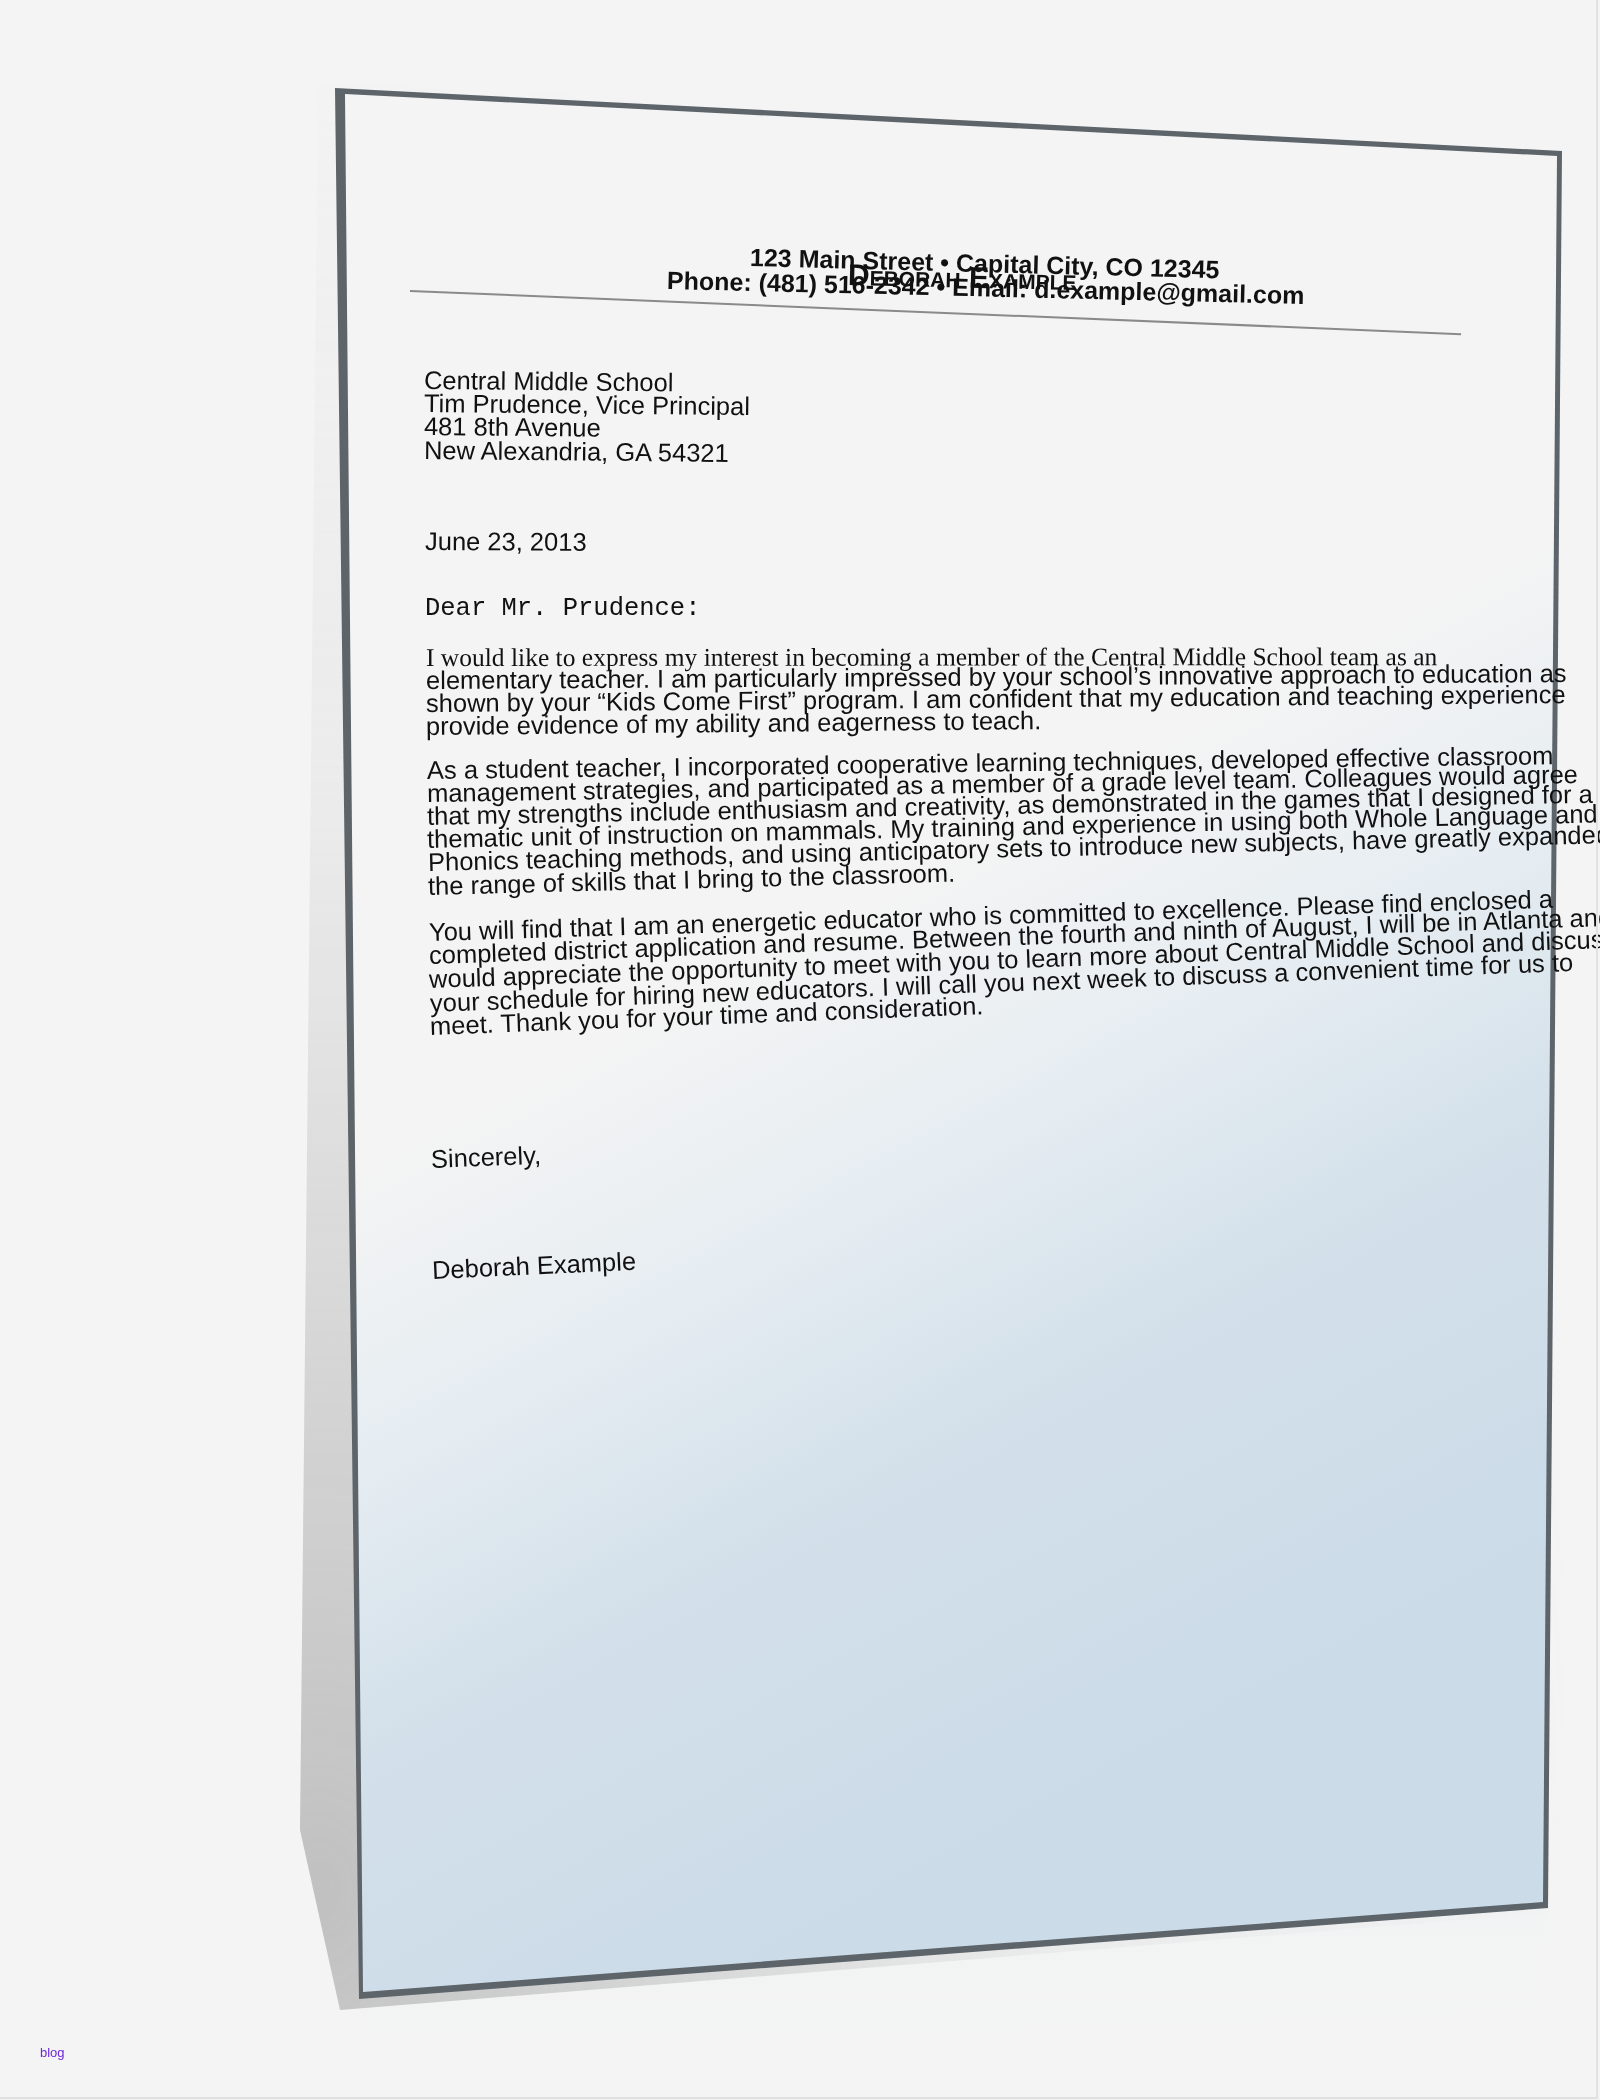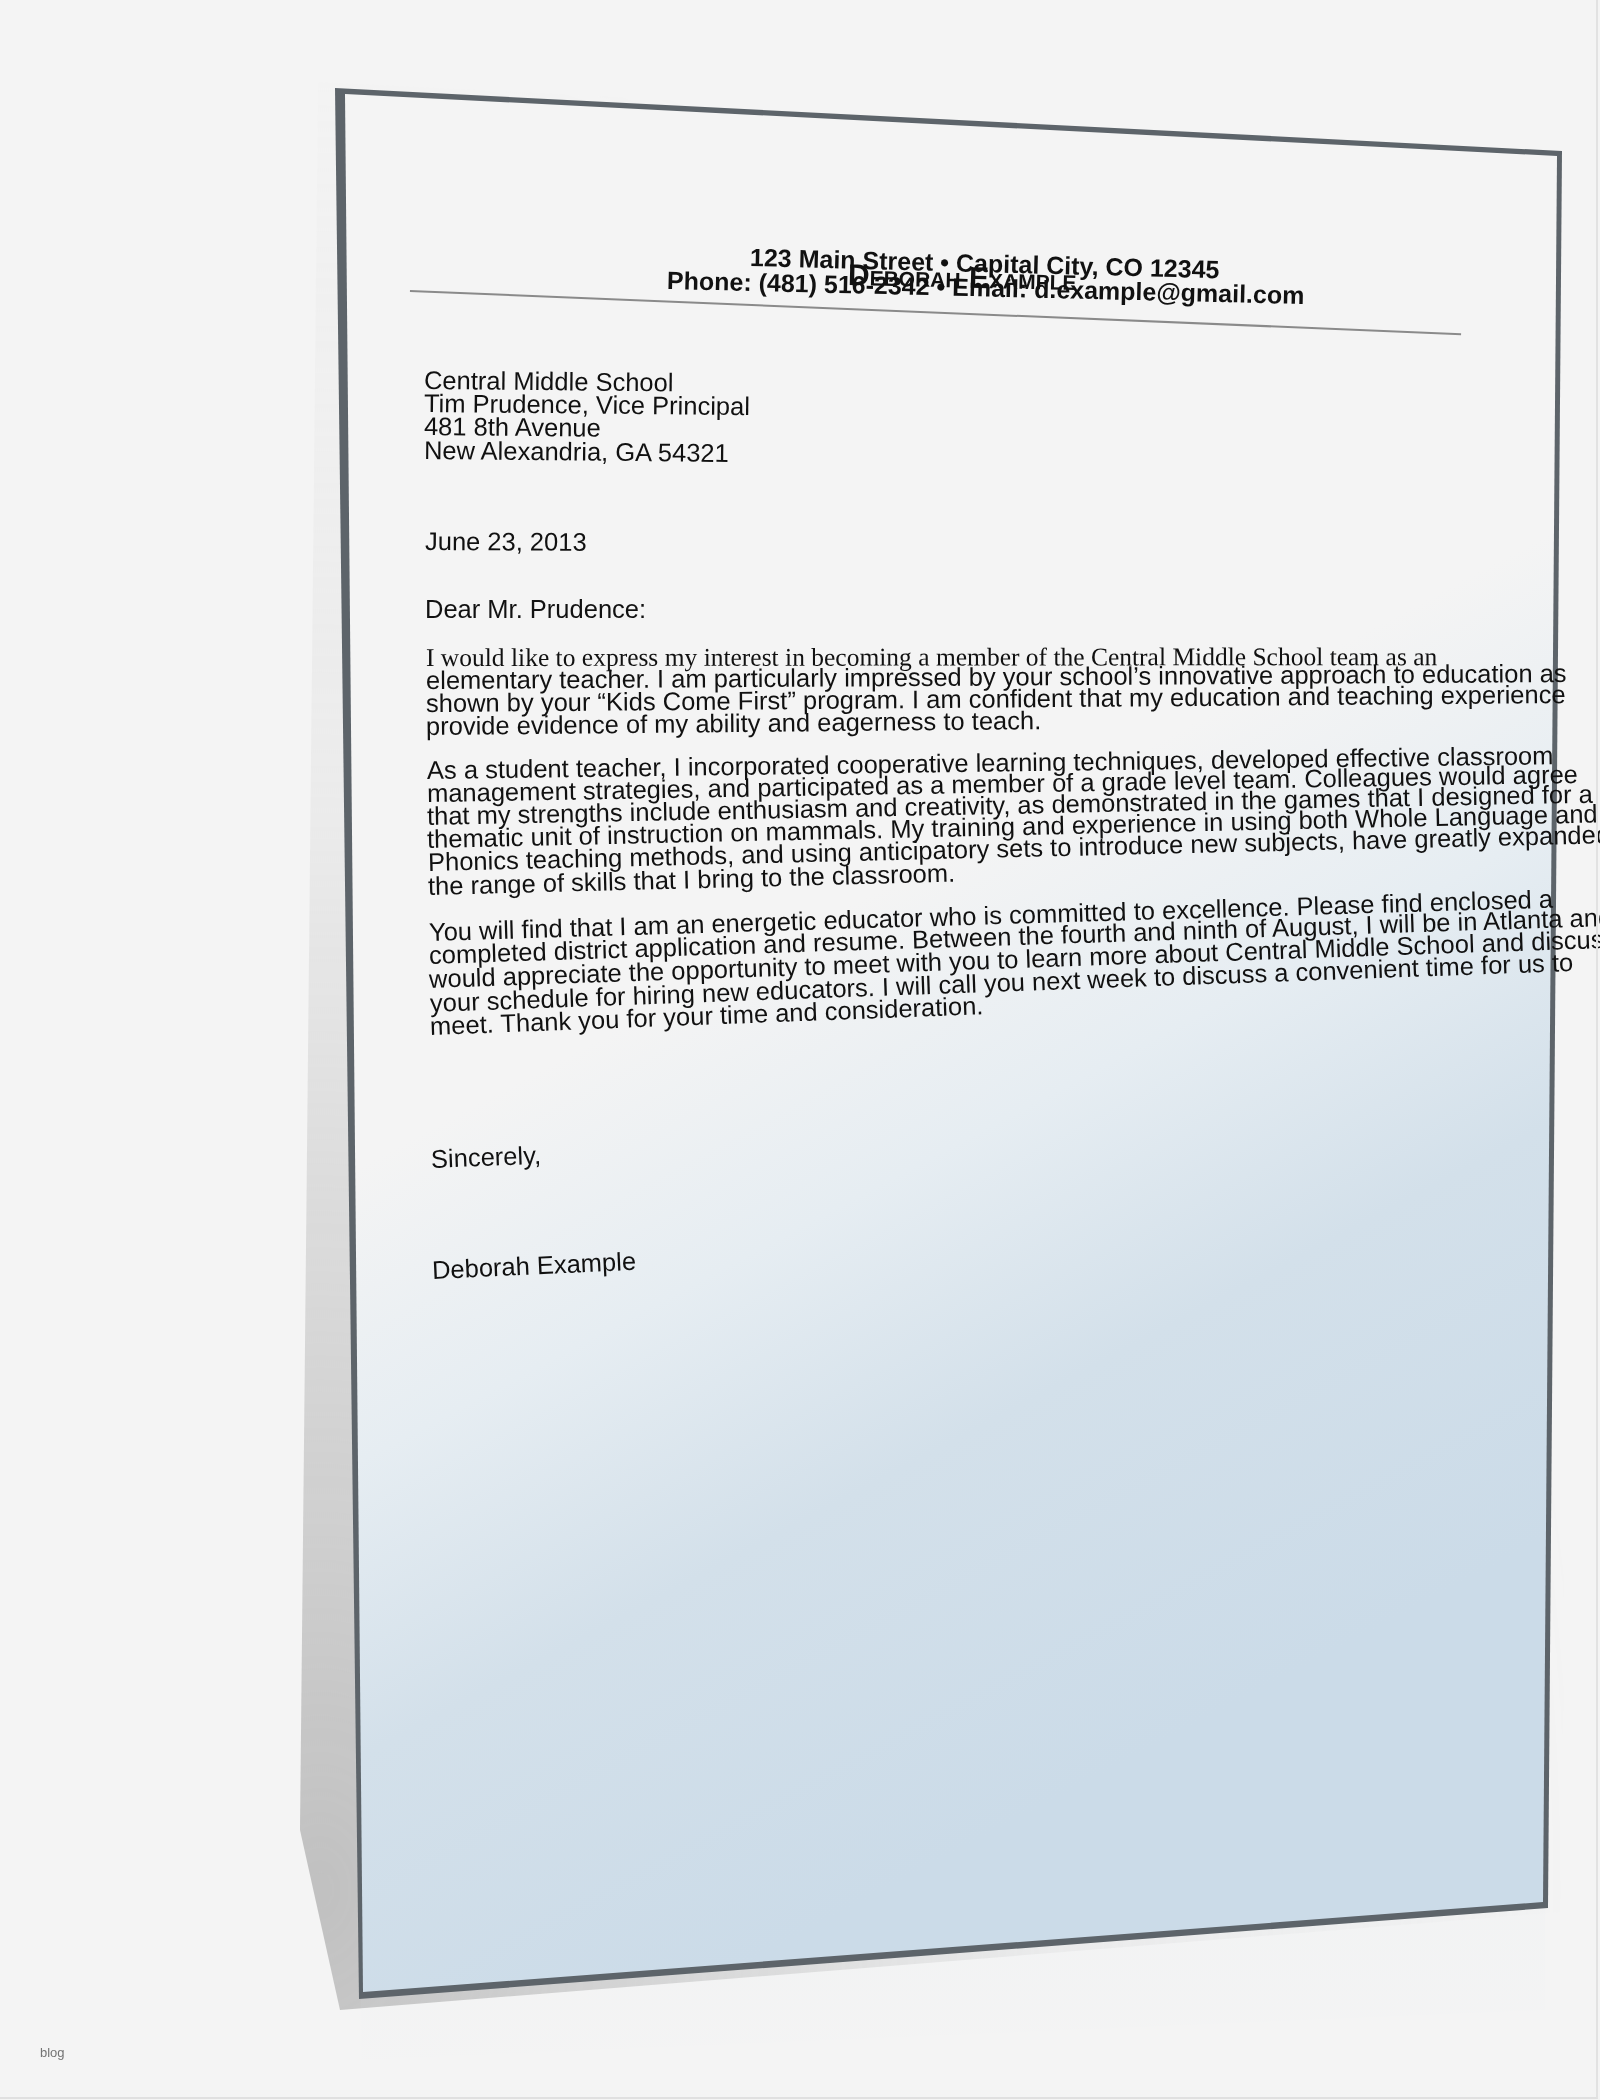--- a/index.html
+++ b/index.html
@@ -47,21 +47,21 @@
   }
   .divider {
     position:absolute; left:410px; top:290px; width:1052px; height:2px;
     background:#8a8a8a; transform:rotate(2.35deg); transform-origin:0 0;
   }
   .hdr-line {
     position:absolute; white-space:nowrap; font-weight:bold; font-size:25px;
     color:#111; transform-origin:0 50%;
   }
   .watermark {
-    position:absolute; left:40px; top:2045px; font-size:13px; color:#737373;
+    position:absolute; left:40px; top:2045px; font-size:13px; color:#6d28d9;
   }
 </style>
 </head>
 <body>
 
 <div class="page-shadow"></div>
 <div class="reflection"></div>
 <div class="page-edge"></div>
 <div class="page"></div>
 
@@ -74,21 +74,21 @@
 
   <div>
     <div class="ln" style="left:424px;top:367px;transform:rotate(0.55deg);">Central Middle School</div>
     <div class="ln" style="left:424px;top:390px;transform:rotate(0.55deg);">Tim Prudence, Vice Principal</div>
     <div class="ln" style="left:424px;top:413px;transform:rotate(0.55deg);">481 8th Avenue</div>
     <div class="ln" style="left:424px;top:437px;transform:rotate(0.55deg);">New Alexandria, GA 54321</div>
   </div>
 
   <div class="ln" style="left:425px;top:528px;transform:rotate(0.3deg);">June 23, 2013</div>
 
-  <div class="ln" style="left:425px;top:596px;">Dear Mr. Prudence:</div>
+  <div class="ln" style="left:425px;top:596px;font-family:Liberation Mono, monospace;">Dear Mr. Prudence:</div>
 
   <div>
     <div class="ln" style="left:426px;top:645px;transform:rotate(-0.05deg);font-family:Liberation Serif, serif;">I would like to express my interest in becoming a member of the Central Middle School team as an</div>
     <div class="ln" style="left:426px;top:667px;transform:rotate(-0.35deg);">elementary teacher. I am particularly impressed by your school’s innovative approach to education as</div>
     <div class="ln" style="left:426px;top:690px;transform:rotate(-0.45deg);">shown by your “Kids Come First” program. I am confident that my education and teaching experience</div>
     <div class="ln" style="left:426px;top:713px;transform:rotate(-0.55deg);">provide evidence of my ability and eagerness to teach.</div>
   </div>
 
   <div>
     <div class="ln" style="left:427px;top:757px;transform:rotate(-0.75deg);">As a student teacher, I incorporated cooperative learning techniques, developed effective classroom</div>

